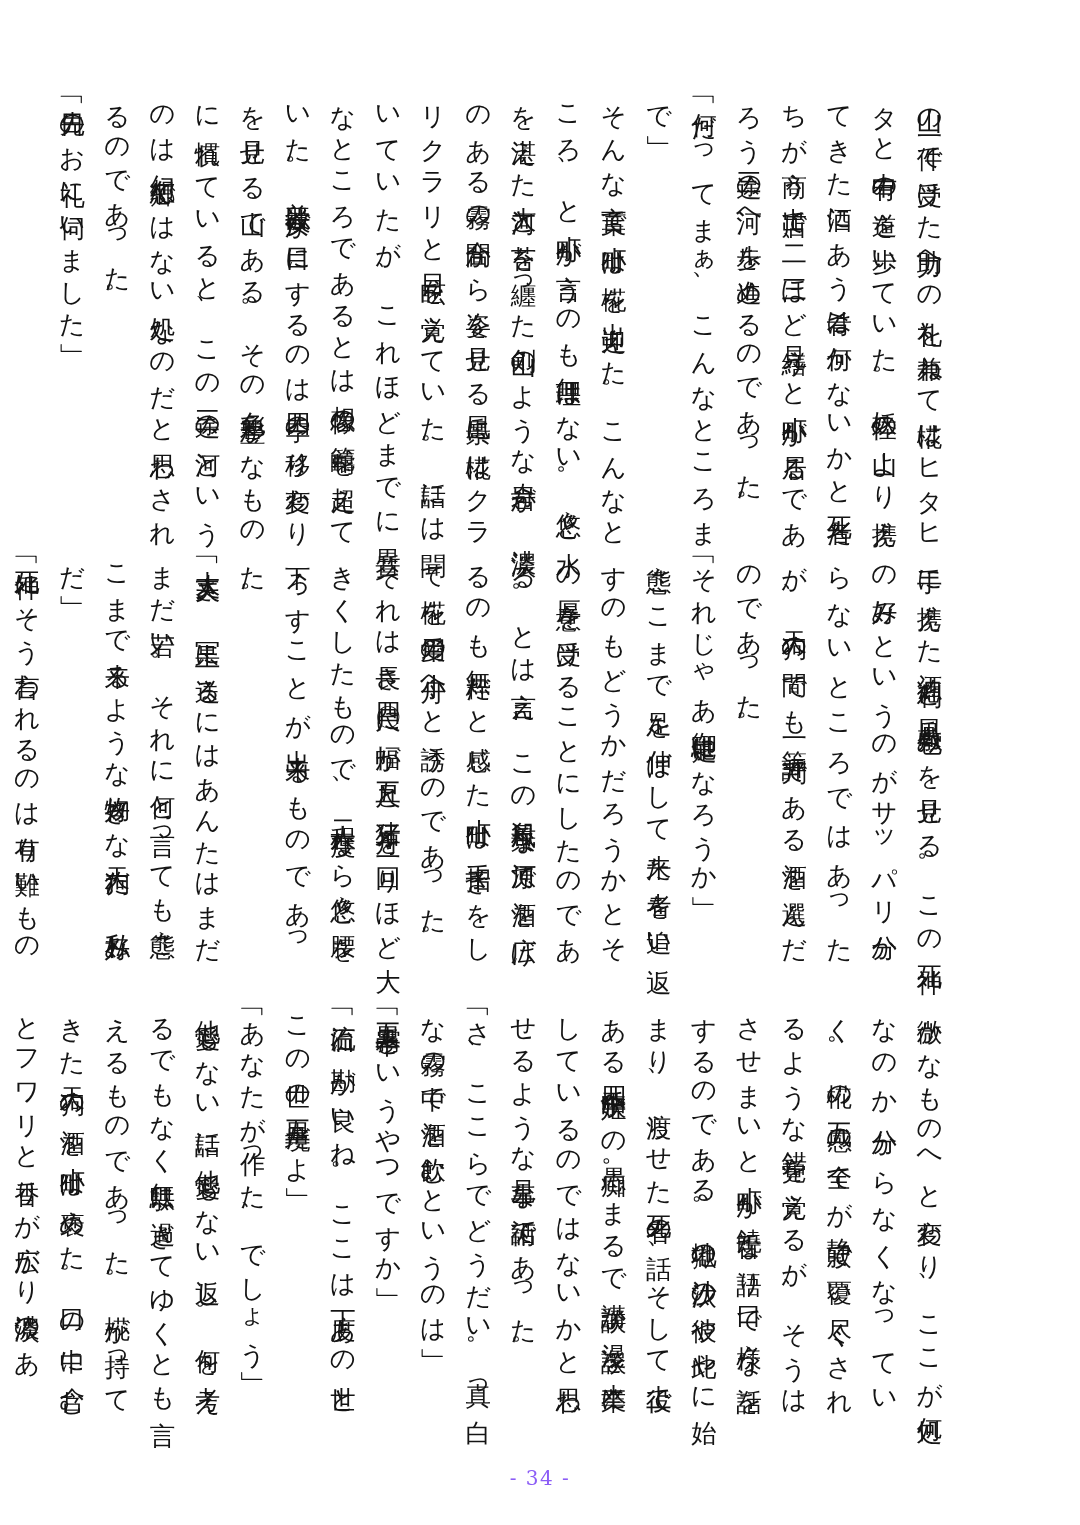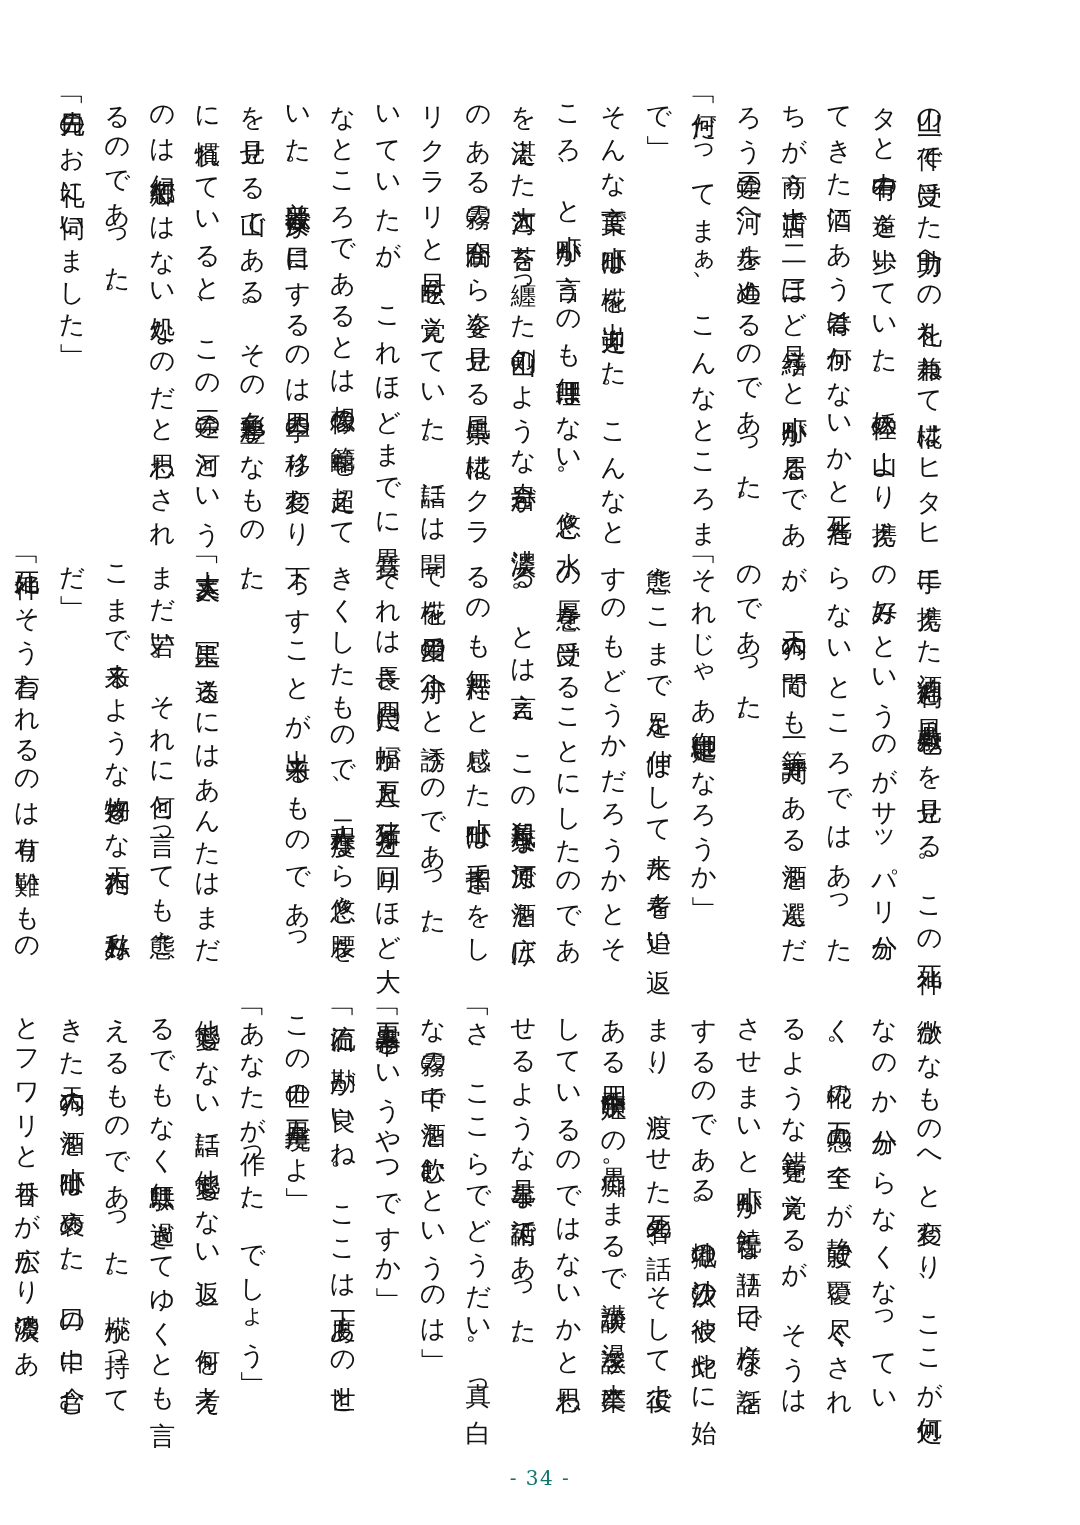--- a/index.html
+++ b/index.html
@@ -73,21 +73,21 @@
   
   #folio {
     position: absolute;
     left: 0;
     right: 0;
     top: 1466px;
     text-align: center;
     font-family: "DejaVu Serif", "Liberation Serif", serif;
     font-size: 20px;
     letter-spacing: 1.5px;
-    color: #0f766e;
+    color: #8b5cf6;
   }
 </style>
 </head>
 <body>
 
 <div id="page">
 
   <div class="vblock" id="block-1">
     <p>山の一件で受けた助力への礼を兼ねて椛はヒタヒタと中有の道を歩いていた。妖怪の山より携えてきた酒にあう肴は何かないかと死者たちが商う出店で二、三ほど見繕うと小町が居るであろう三途の河へ歩を進めるのであった。</p>
     <p>「何だってまぁ、こんなところまで」</p>

